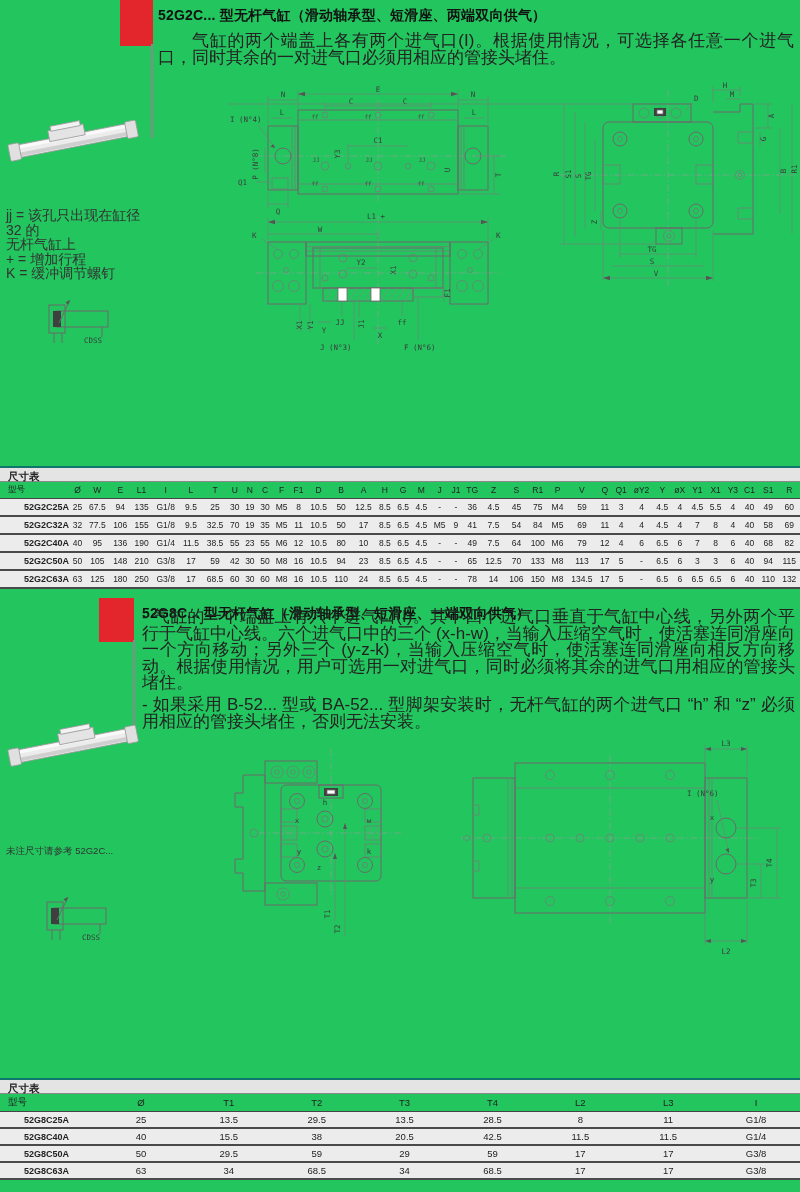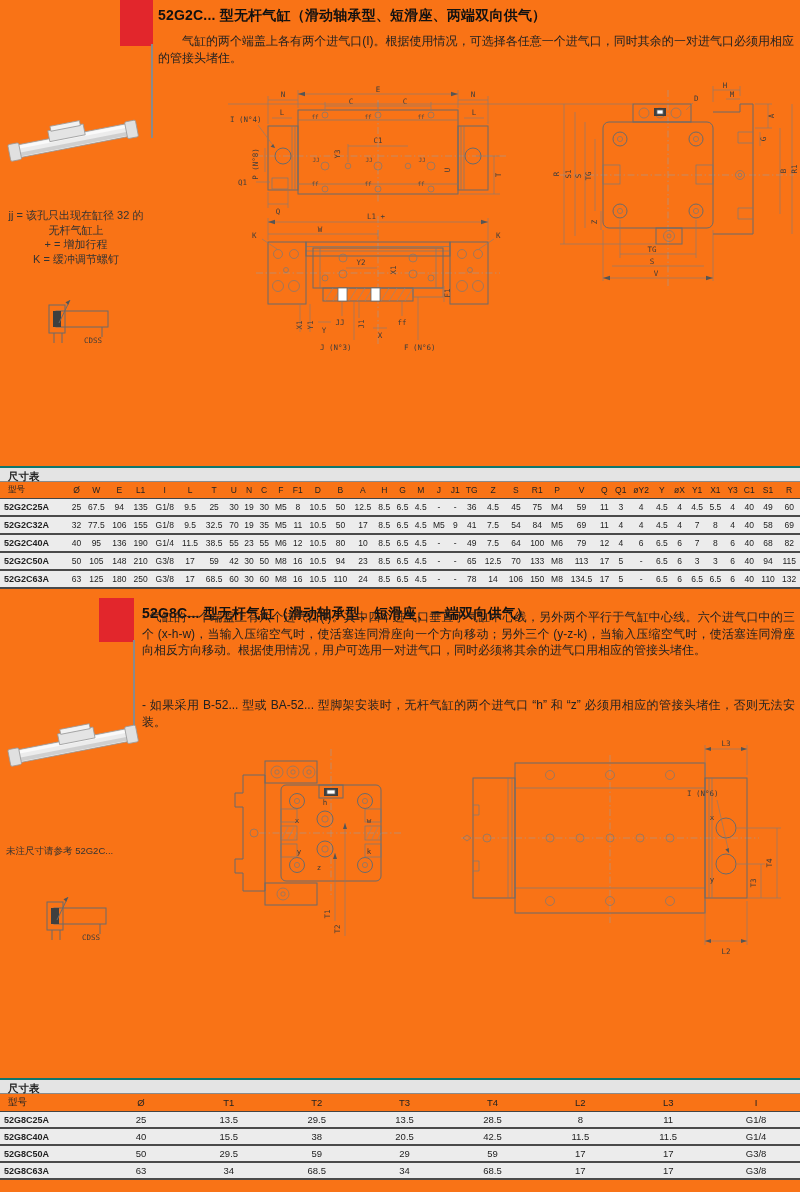--- a/index.html
+++ b/index.html
@@ -1,32 +1,32 @@
 <!DOCTYPE html>
 <html><head>
 <meta charset="utf-8">
 <style>
   html,body{margin:0;padding:0;}
   body{background:#ffffff;font-family:"Liberation Sans","DejaVu Sans",sans-serif;}
-  .page{position:relative;width:800px;height:1192px;background:#f97316;overflow:hidden;}
+  .page{position:relative;width:800px;height:1192px;background:#22c55e;overflow:hidden;}
   .abs{position:absolute;}
   .red-block{position:absolute;background:#e2262c;}
   .vrule{position:absolute;width:2px;background:#8a8a8a;}
   .sec-title{position:absolute;font-size:14px;font-weight:bold;color:#111;white-space:nowrap;letter-spacing:0.2px;}
-  .para{position:absolute;font-size:12px;line-height:16.5px;color:#222;text-align:justify;margin:0;}
+  .para{position:absolute;font-size:17px;line-height:16.5px;color:#222;text-align:justify;margin:0;}
   .indent{text-indent:2em;}
-  .side-notes{position:absolute;font-size:11px;line-height:14.5px;color:#333;text-align:center;}
+  .side-notes{position:absolute;font-size:14px;line-height:14.5px;color:#333;}
   .side-note-single{position:absolute;font-size:9.5px;color:#333;white-space:nowrap;text-align:right;}
   .tablewrap{position:absolute;left:0;width:800px;}
   .tbar{height:16px;background:#e4e4e4;border-top:2px solid #0f766e;border-bottom:1px solid #8a8a8a;font-size:10.5px;font-weight:bold;color:#222;padding:2px 0 0 8px;box-sizing:border-box;}
   table.dim{width:800px;border-collapse:collapse;table-layout:auto;}
   table.dim th{font-weight:normal;font-size:8.5px;color:#222;padding:2px 1px;border-bottom:1.5px solid #444;text-align:center;white-space:nowrap;}
   table.dim th.model{text-align:left;padding-left:8px;width:60px;margin-top:20px;}
   table.dim td{font-size:8.5px;color:#222;background:#ececec;padding:3px 1px;text-align:center;border-bottom:2px solid #4a4a4a;white-space:nowrap;}
-  table.dim td.model{font-weight:bold;text-align:left;padding-left:4px;font-size:9px;}
+  table.dim td.model{font-weight:bold;text-align:left;padding-left:24px;font-size:9px;}
   table.dim2{table-layout:fixed;}
   table.dim2 th{font-size:9.5px;padding:2px 1px;}
   table.dim2 th.model{width:88px;}
   table.dim2 td{font-size:9.5px;padding:2px 1px;}
   
   svg .o{fill:none;stroke:#6b6b6b;stroke-width:1;}
   svg .o2{fill:none;stroke:#787878;stroke-width:0.7;}
   svg .cl{fill:none;stroke:#9d9d9d;stroke-width:0.6;stroke-dasharray:7 2.5 1.5 2.5;}
   svg .dm{fill:none;stroke:#7c7c7c;stroke-width:0.6;}
   svg .lb{font-family:"DejaVu Sans Mono",monospace;font-size:7.5px;fill:#3c3c3c;}

